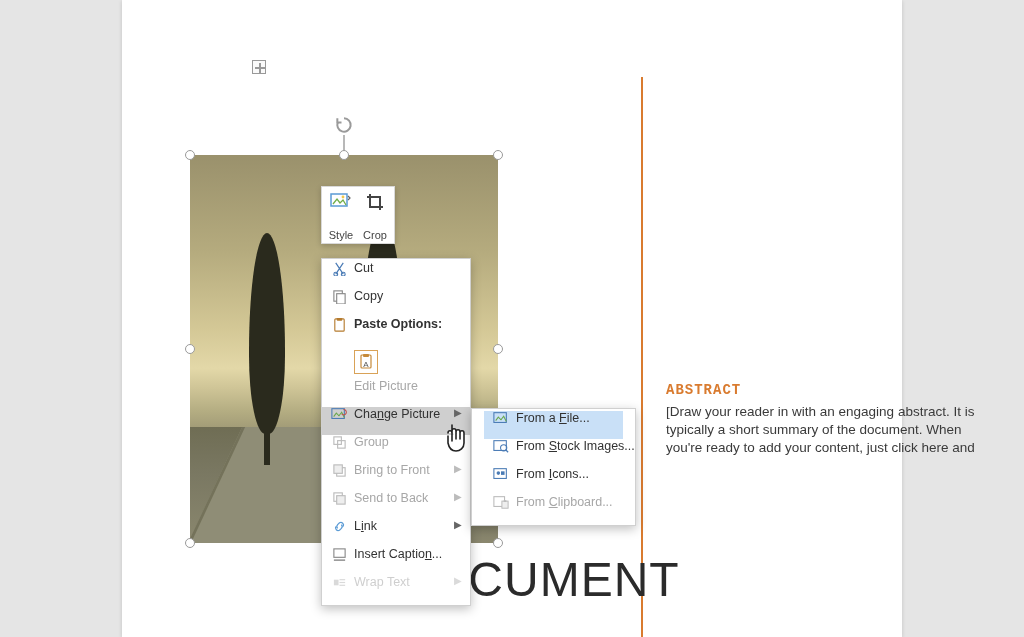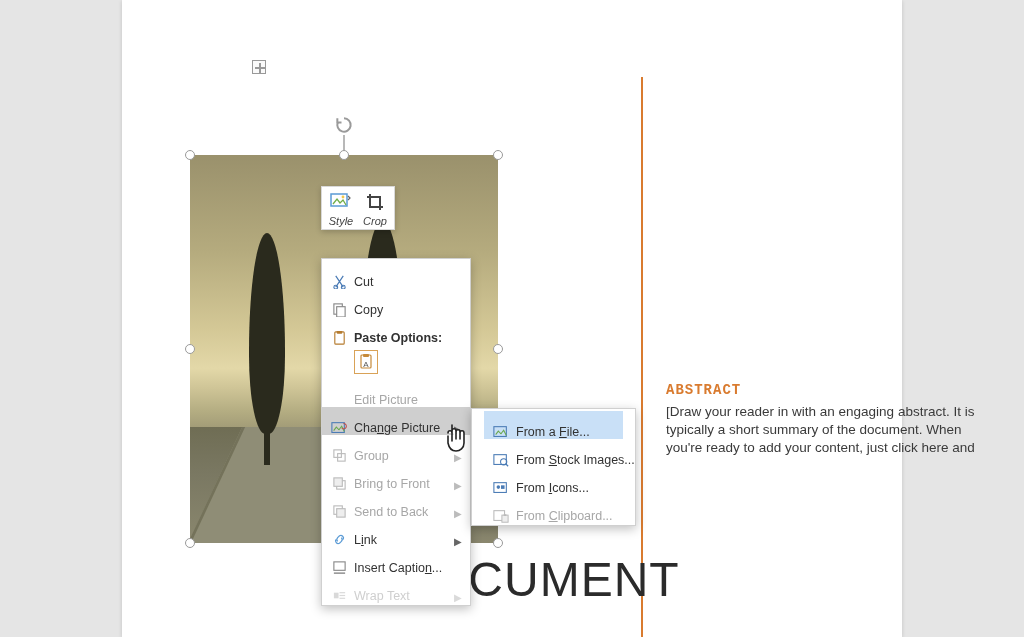--- a/index.html
+++ b/index.html
@@ -130,39 +130,39 @@
     z-index: 5;
   }
   .mini-btn {
     flex: 1;
     text-align: center;
     font-size: 11px;
     color: #444;
     cursor: default;
   }
   .mini-btn .ic { height: 22px; display:flex; align-items:center; justify-content:center; }
-  .mini-btn .lbl { margin-top: 2px; font-style: italic; }
+  .mini-btn .lbl { margin-top: 16px; }
 
   
   .ctx-menu {
     position: absolute;
     left: 321px;
     top: 258px;
     width: 150px;
     background: #fff;
     border: 1px solid #d0d0d0;
     box-shadow: 0 3px 10px rgba(0,0,0,0.25);
     font-size: 12.5px;
     color: #323232;
     z-index: 6;
     padding: 2px 0;
   }
   .ctx-item {
     display: flex;
-    align-items: flex-end;
+    align-items: flex-start;
     height: 28px;
     padding: 0 6px 0 6px;
     position: relative;
   }
   .ctx-item.header { font-weight: 600; }
   .ctx-item.disabled { color: #a7a7a7; }
   .ctx-item.hover { background: #cfcfcf; }
   .ctx-item .ic {
     width: 22px;
     display: flex; align-items: center; justify-content: center;

